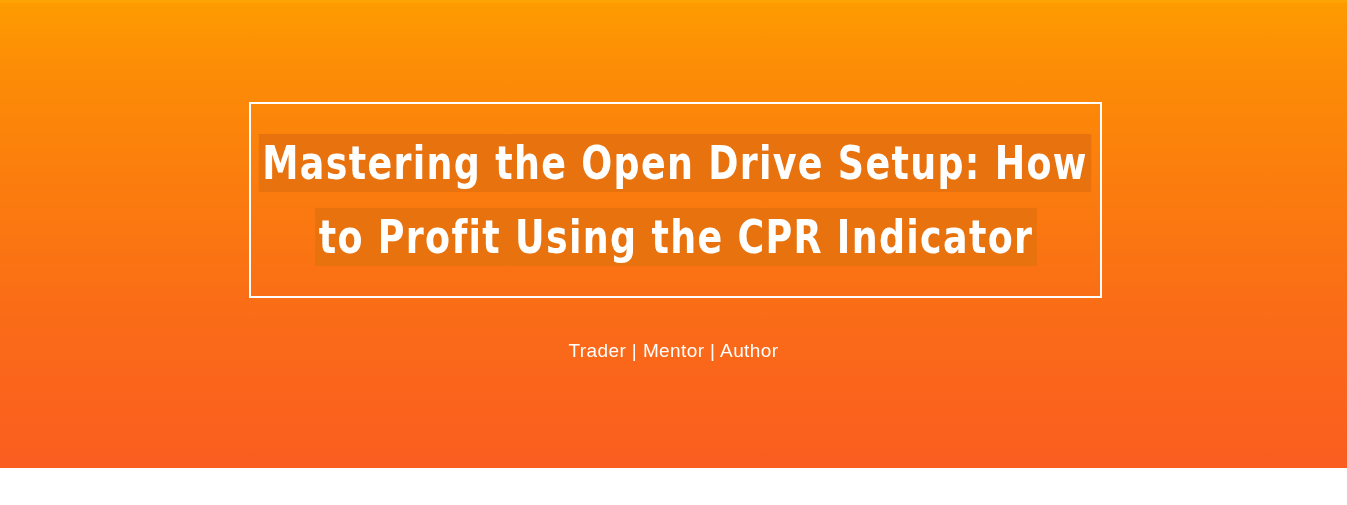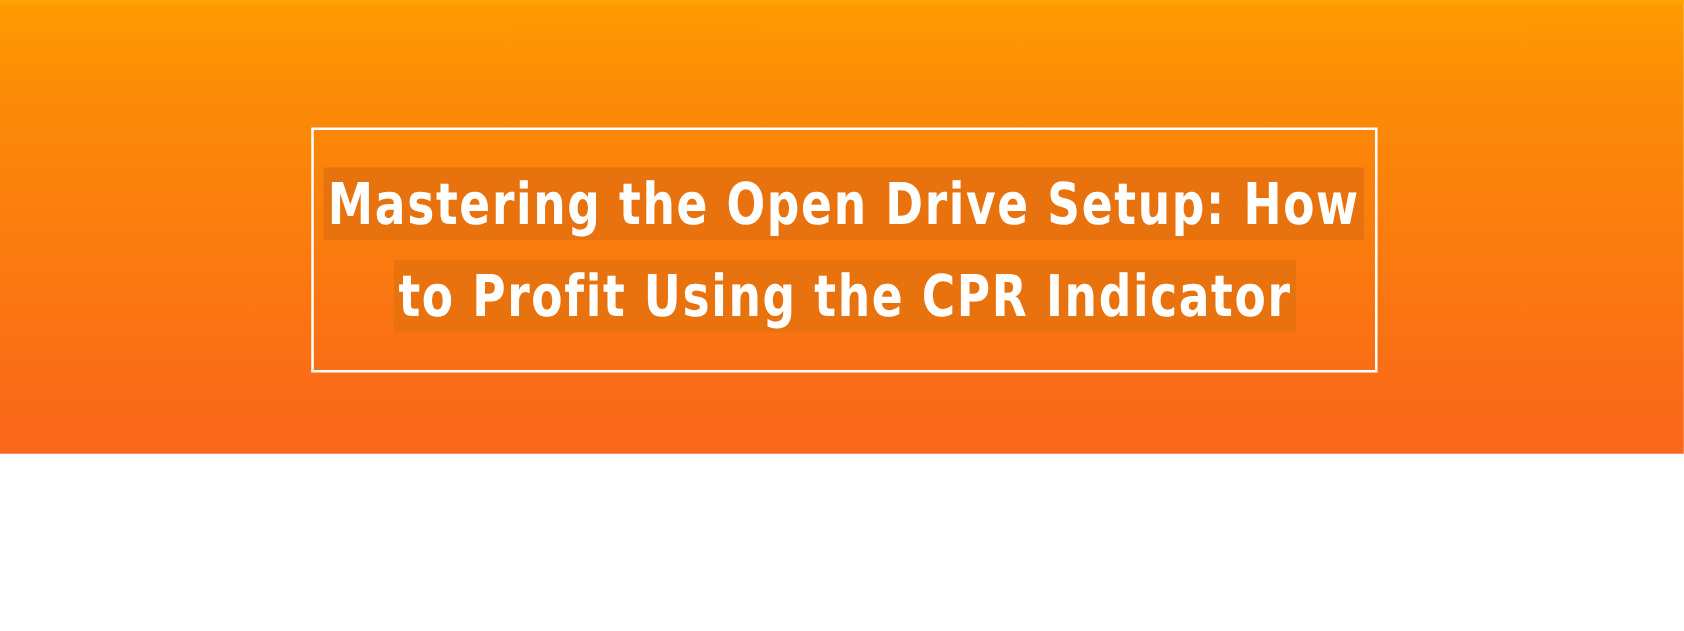--- a/index.html
+++ b/index.html
@@ -10,21 +10,21 @@
     width: 1347px;
     height: 505px;
     overflow: hidden;
     font-family: "Liberation Sans", sans-serif;
     background: #ffffff;
   }
 
   #hero-banner {
     position: relative;
     width: 1347px;
-    height: 363px;
+    height: 468px;
     box-sizing: border-box;
     background: linear-gradient(to bottom,
         #fe9c00 0px,
         #fc8c06 70px,
         #fb7c0e 190px,
         #fa6a18 330px,
         #fa5a22 505px);
     overflow: hidden;
   }
 
@@ -107,14 +107,15 @@
 
   <div id="top-accent-strip"></div>
 
   <div id="title-frame"></div>
 
   <div id="title-block">
     <span class="headline-line" id="headline-line-1">Mastering the Open Drive Setup: How</span>
     <span class="headline-line" id="headline-line-2">to Profit Using the CPR Indicator</span>
   </div>
 
+  <div id="subtitle">Trader | Mentor | Author</div>
 
 </div>
 
 </body></html>

